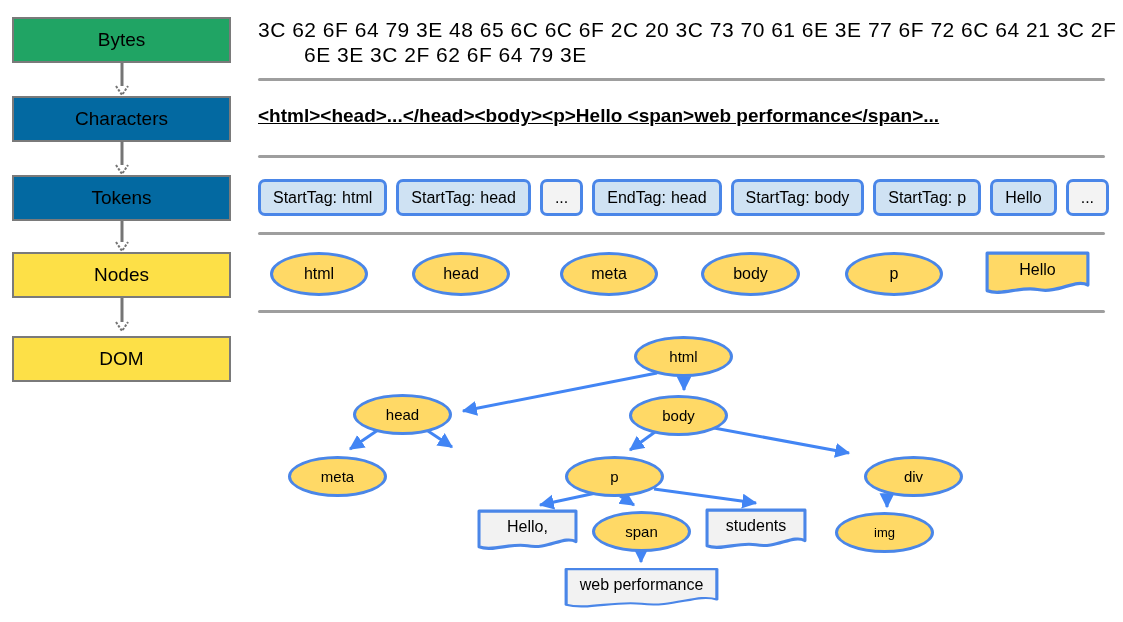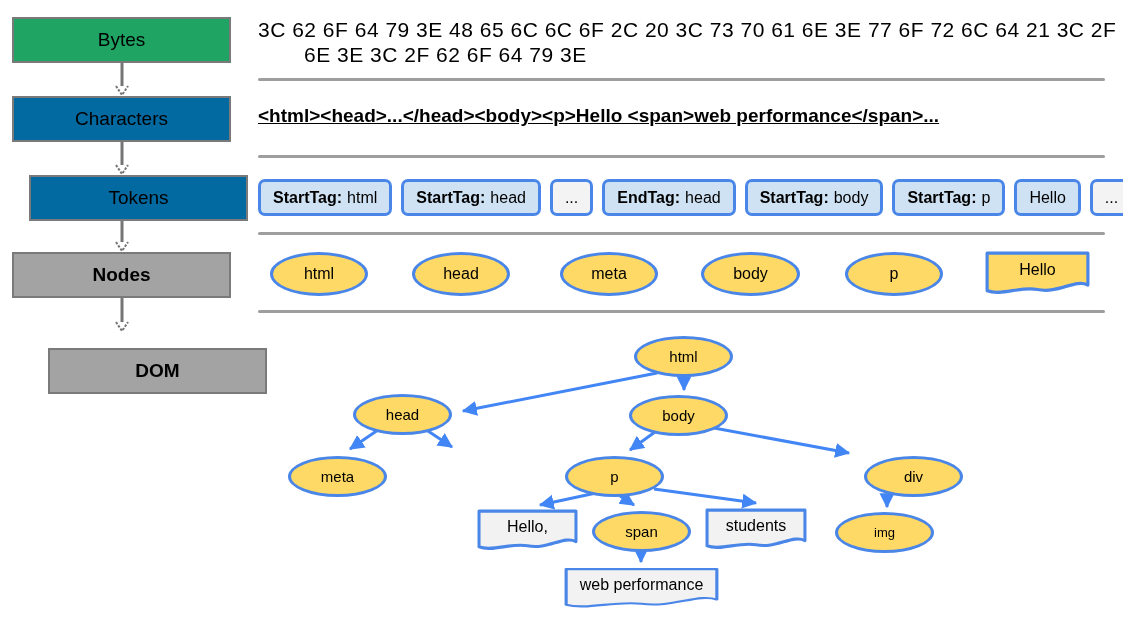--- a/index.html
+++ b/index.html
@@ -10,33 +10,33 @@
     overflow:hidden;
   }
   
   .stage {
     position:absolute; left:12px; width:219px; height:46px;
     border:2px solid #7a7a7a; display:flex; align-items:center; justify-content:center;
     font-size:19px; color:#000;
   }
   .stage.green { background:#20a464; }
   .stage.blue  { background:#0369a1; }
-  .stage.yellow{ background:#a3a3a3;font-weight:bold; }
+  .stage.yellow{ background:#fde047; }
   .varrow { position:absolute; left:113px; width:18px; }
   
   .hexline { position:absolute; left:258px; font-size:21px; line-height:25px; letter-spacing:0.5px; white-space:nowrap; }
   .divider { position:absolute; left:258px; width:847px; height:3px; background:#9e9e9e; border-radius:2px; }
   .charline { position:absolute; left:258px; font-size:19px; font-weight:bold; white-space:nowrap; }
   .tokens-row { position:absolute; left:258px; top:179px; display:flex; gap:9px; }
   .token {
     height:37px; border:3px solid #4a86e8; border-radius:7px; background:#cfe2f3;
     display:flex; align-items:center; padding:0 12px; font-size:16px; white-space:nowrap;
   }
   .token.plain { background:#f3f3f3; }
-  .tok-prefix { font-weight:bold; }
+  .tok-prefix { font-weight:normal; }
   .tok-prefix:not(:empty) { margin-right:5px; }
   
   .ellipse {
     position:absolute; border:3px solid #4a86e8; border-radius:50%;
     background:#ffd966; display:flex; align-items:center; justify-content:center;
     font-size:16px;
   }
   .docbox { position:absolute; }
   .docbox svg { position:absolute; left:0; top:0; width:100%; height:100%; }
   .docbox .doclabel {
@@ -49,27 +49,27 @@
 <body>
 
 <div class="canvas">
 
   <div class="stage green" style="top:17px;">
       <span>Bytes</span>
     </div>
   <div class="stage blue" style="top:96px;">
       <span>Characters</span>
     </div>
-  <div class="stage blue" style="top:175px;margin-left:17px;">
+  <div class="stage blue" style="top:175px;">
       <span>Tokens</span>
     </div>
   <div class="stage yellow" style="top:252px;">
       <span>Nodes</span>
     </div>
-  <div class="stage yellow" style="top:348px;margin-left:36px;">
+  <div class="stage yellow" style="top:336px;">
       <span>DOM</span>
     </div>
 
   <svg class="varrow" style="top:63px;  height:33px;" viewBox="0 0 18 33">
     <line x1="9" y1="0" x2="9" y2="23" stroke="#757575" stroke-width="3"></line>
     <path d="M3,23 L9,32 L15,23" fill="none" stroke="#757575" stroke-width="2" stroke-dasharray="2.5,1.5"></path>
   </svg>
   <svg class="varrow" style="top:141px; height:34px;" viewBox="0 0 18 34">
     <line x1="9" y1="0" x2="9" y2="24" stroke="#757575" stroke-width="3"></line>
     <path d="M3,24 L9,33 L15,24" fill="none" stroke="#757575" stroke-width="2" stroke-dasharray="2.5,1.5"></path>

